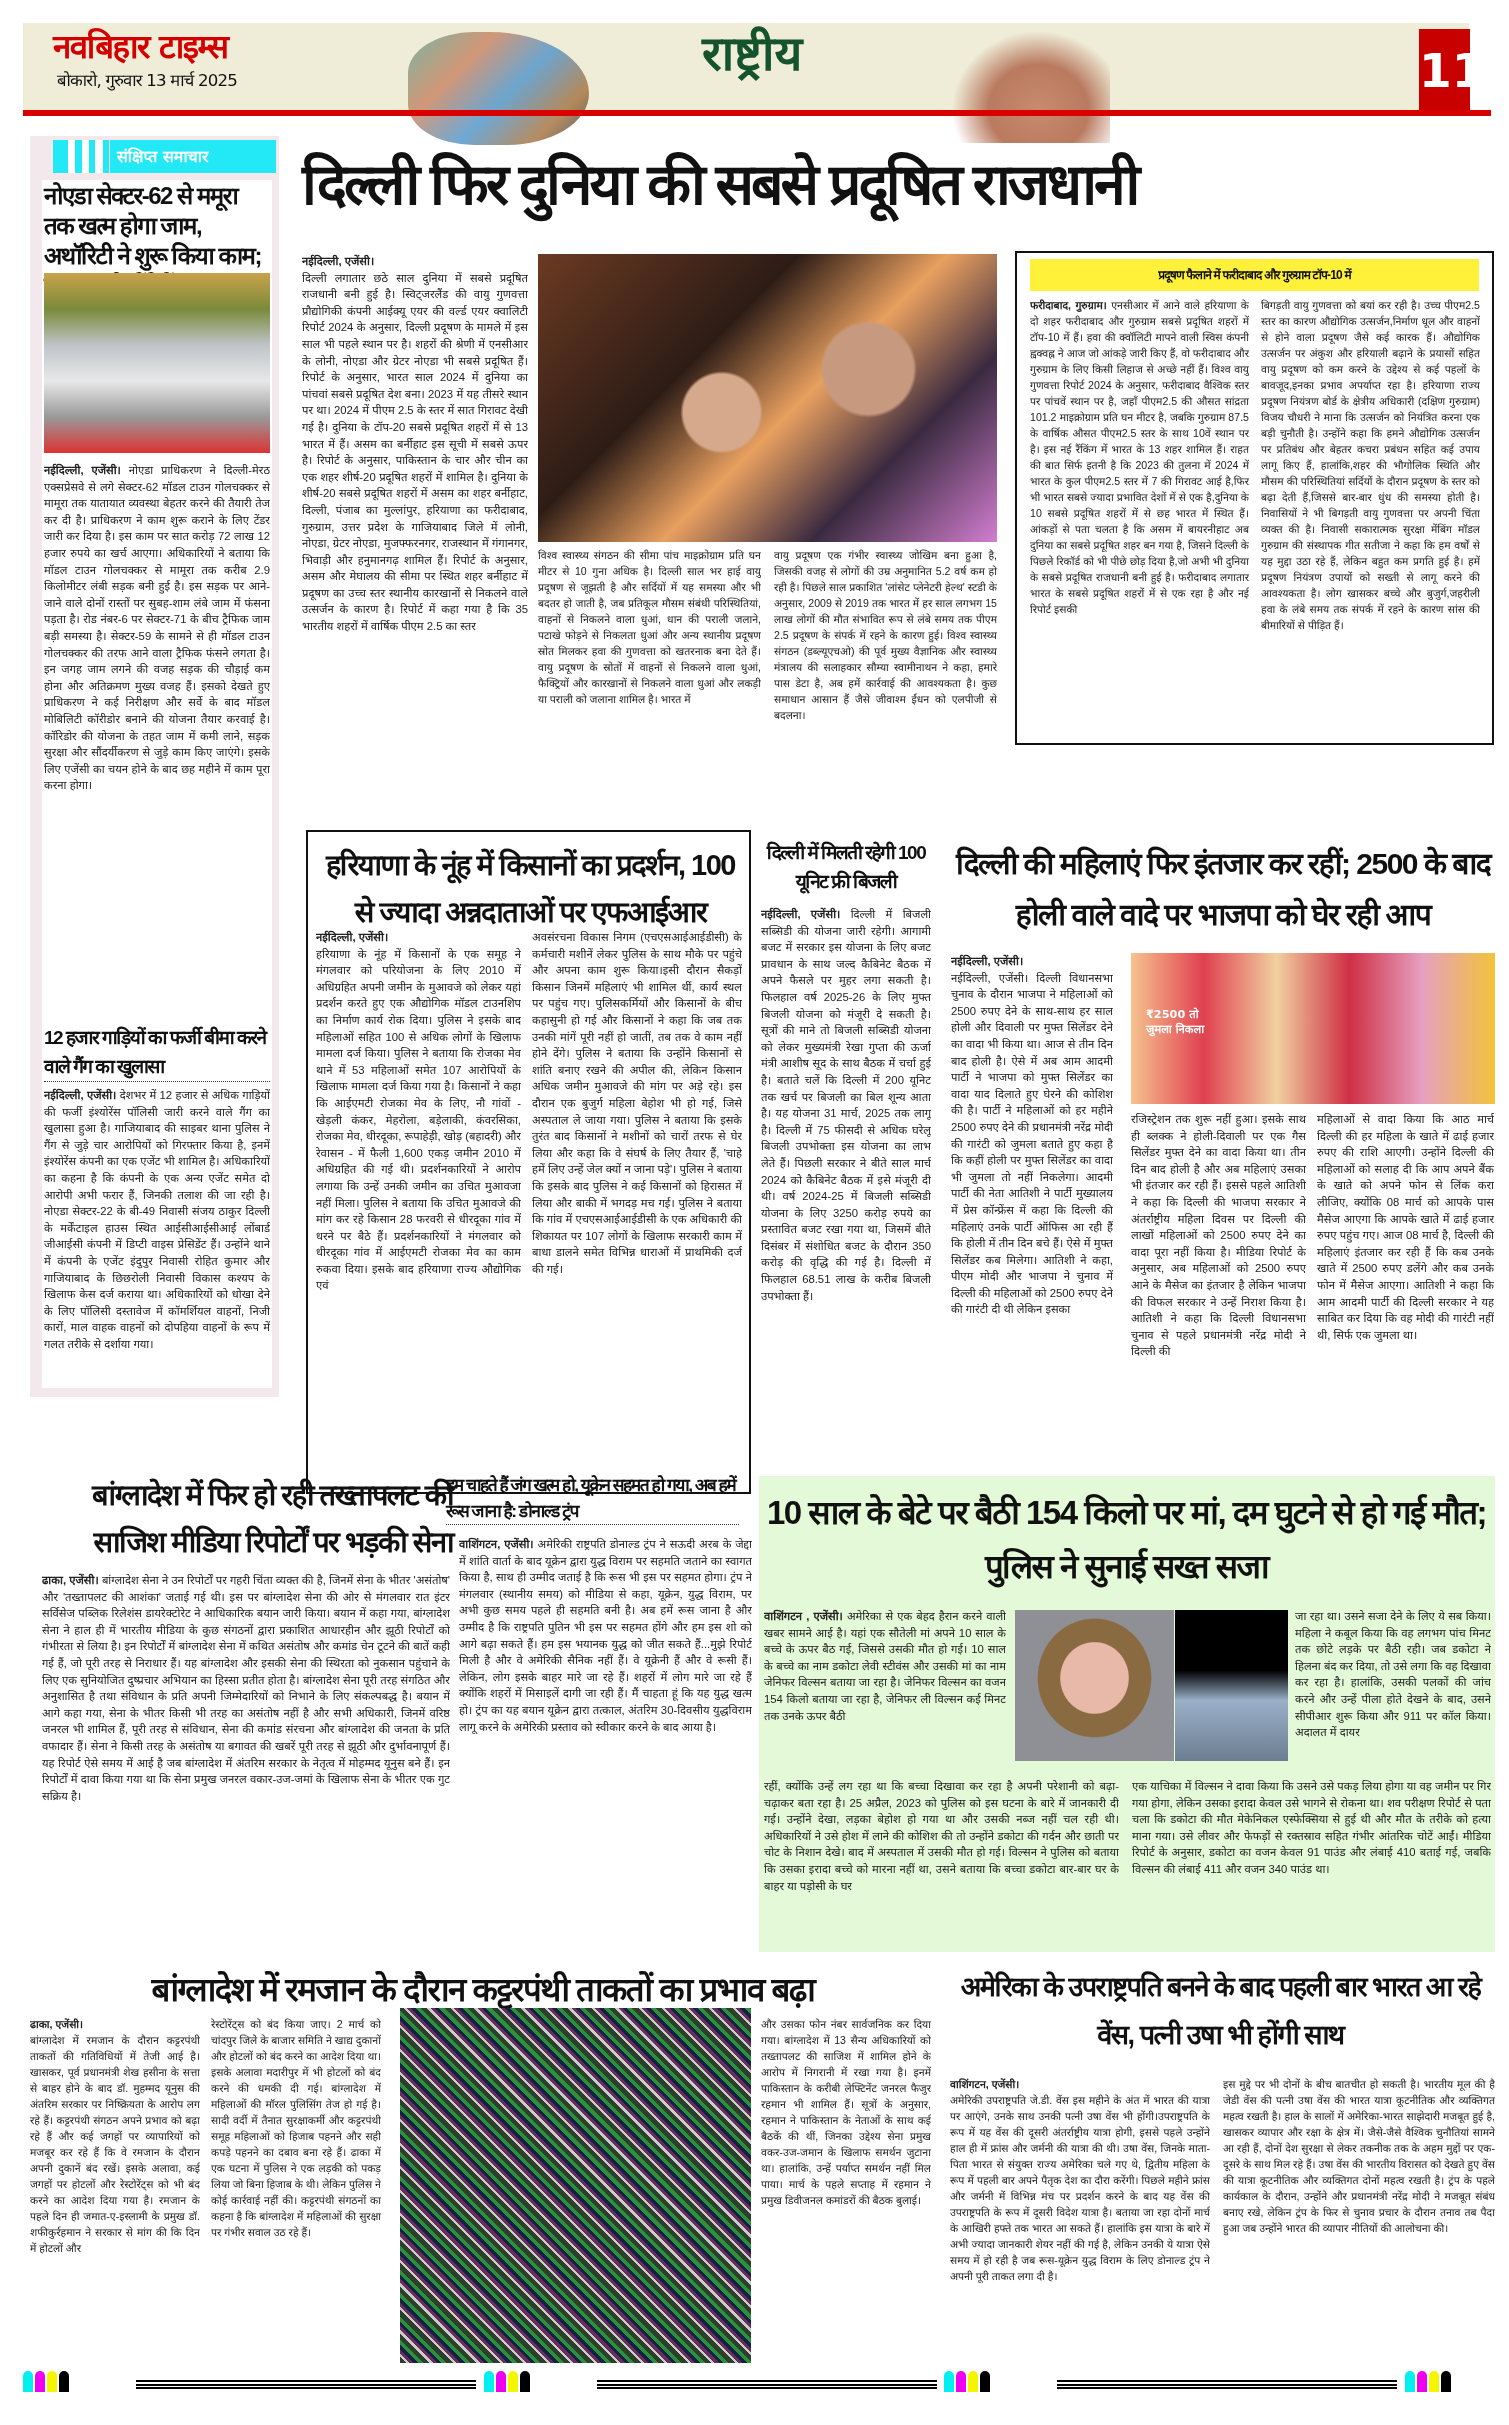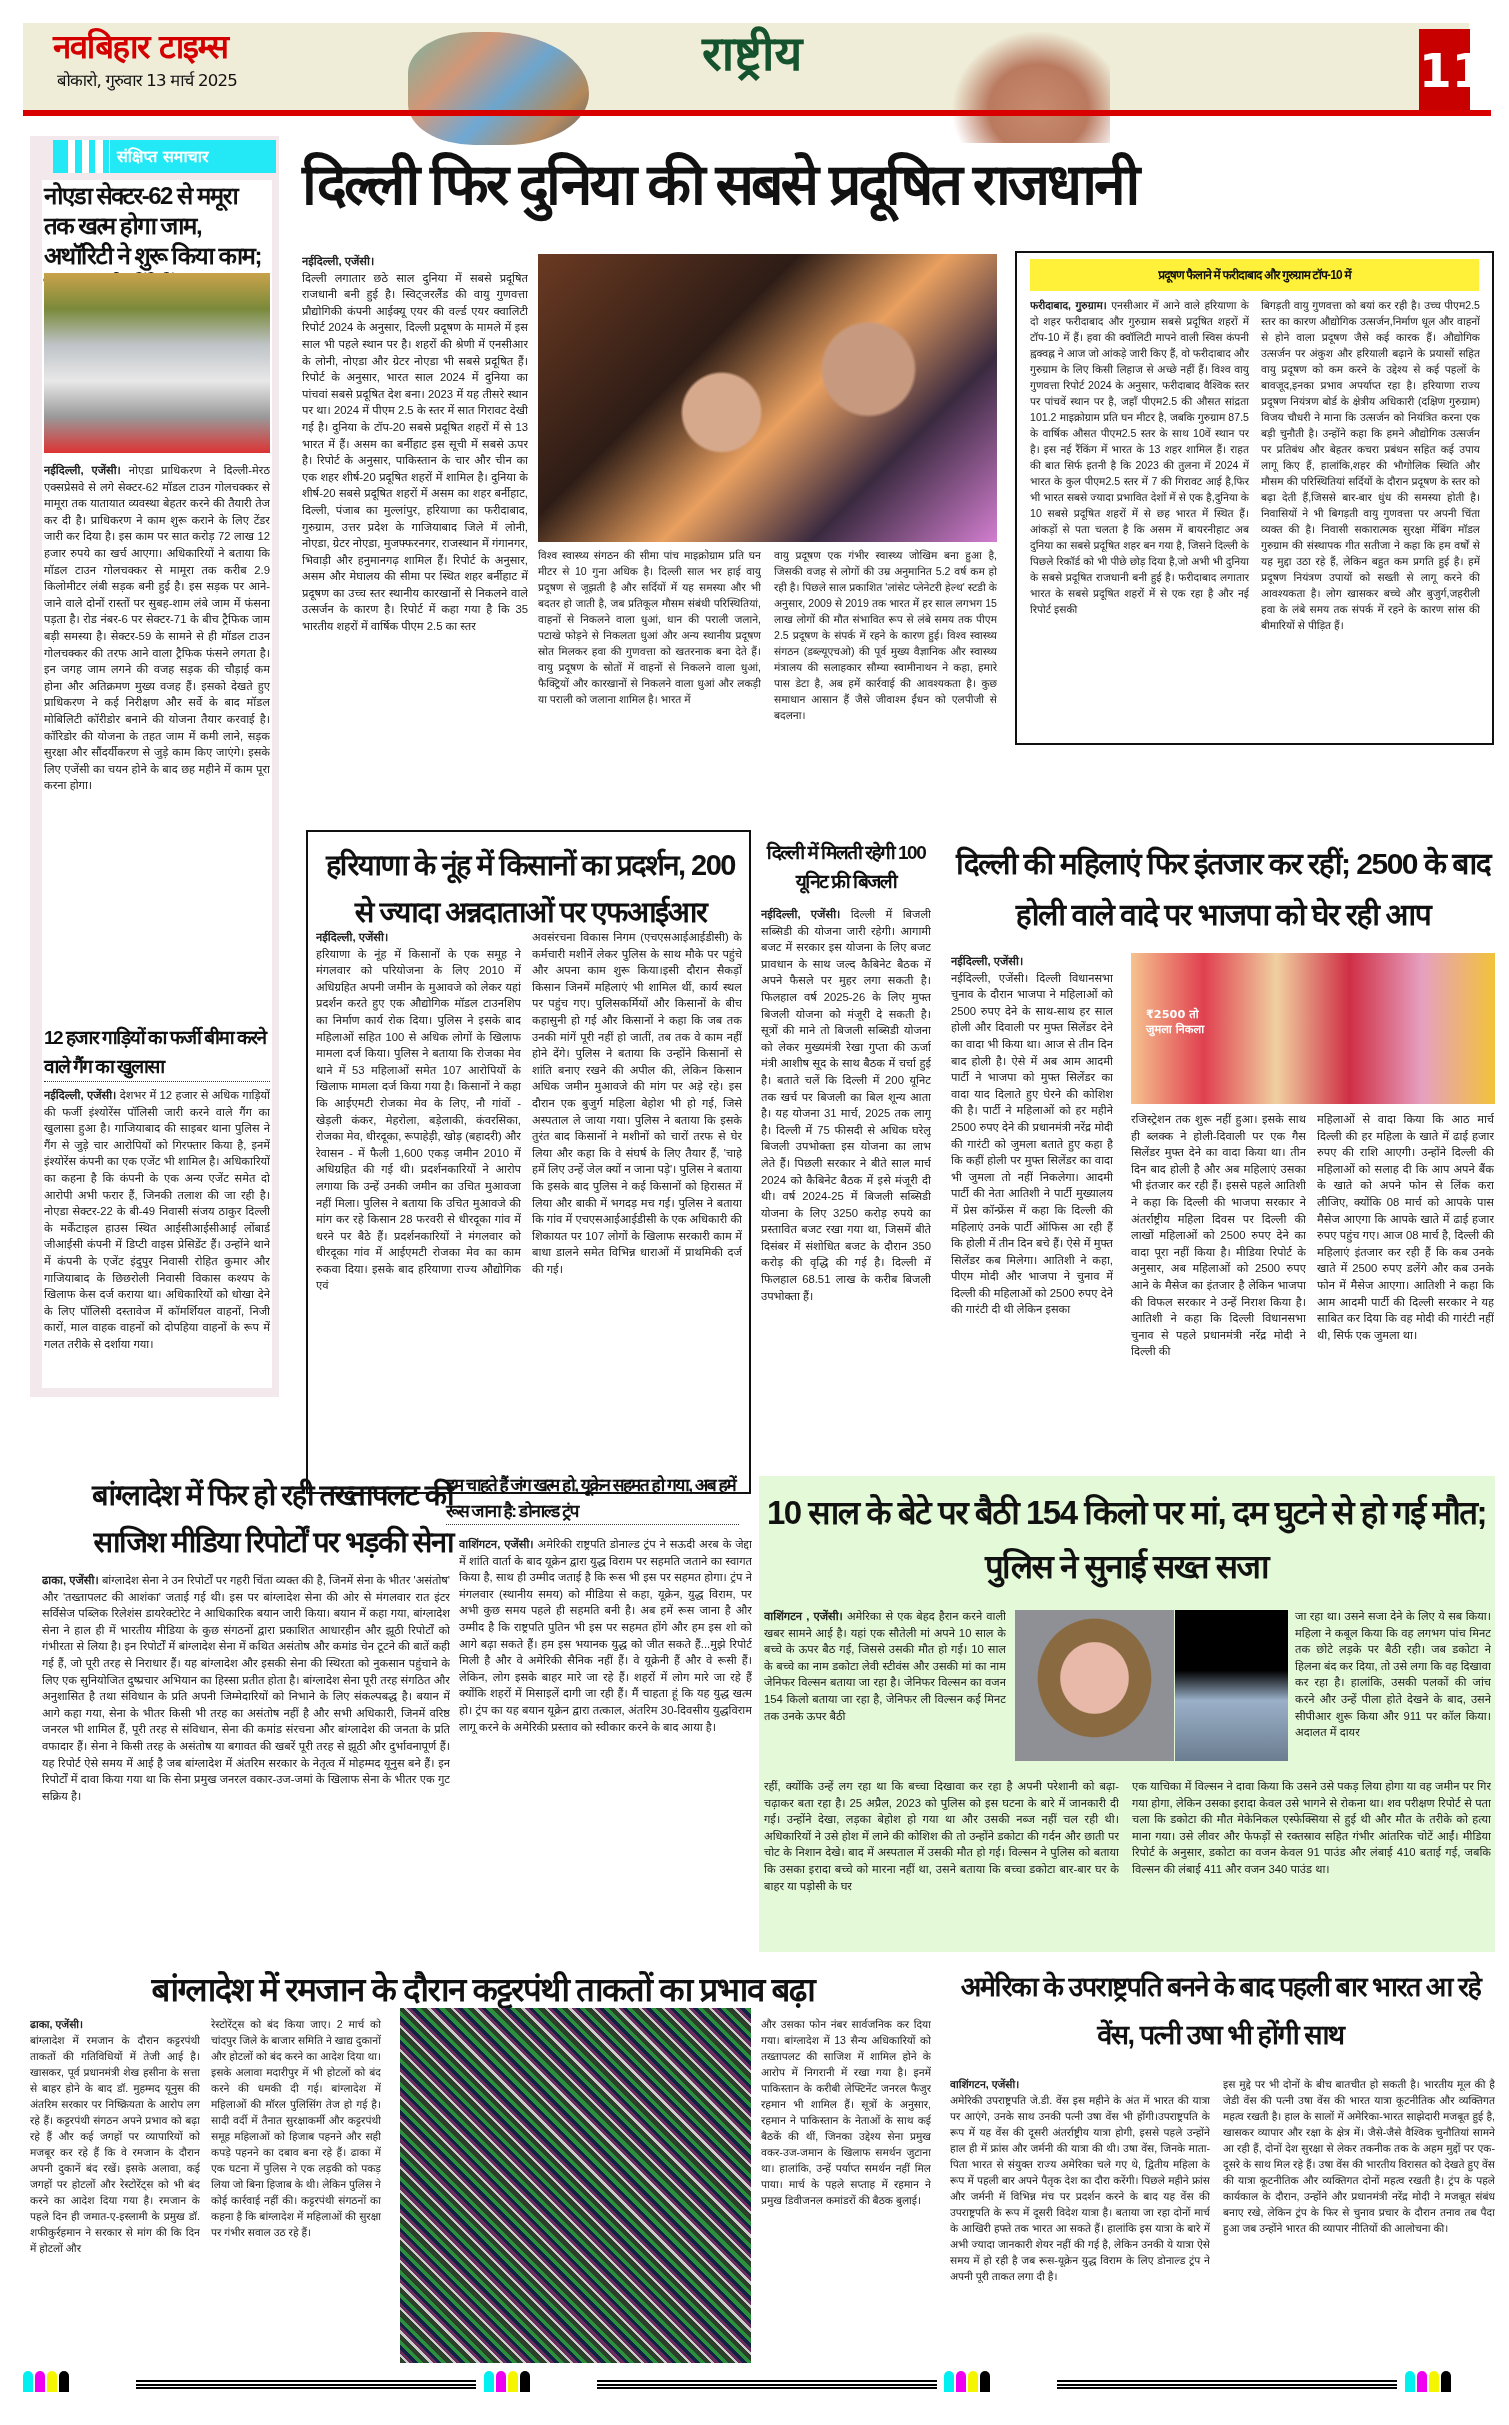--- a/index.html
+++ b/index.html
@@ -79,21 +79,21 @@
 
 <div class="abs box" style="left:1015px;top:251px;width:479px;height:494px;"></div>
 <div class="abs yellow-strip hl" style="left:1030px;top:259px;width:449px;height:32px;font-size:12px;text-align:center;line-height:32px;letter-spacing:-0.8px;">प्रदूषण फैलाने में फरीदाबाद और गुरुग्राम टॉप-10 में</div>
 <div class="abs body" style="left:1030px;top:297px;width:219px;height:442px;font-size:10.6px;line-height:16px;">
   <b>फरीदाबाद, गुरुग्राम।</b>
   <span>एनसीआर में आने वाले हरियाणा के दो शहर फरीदाबाद और गुरुग्राम सबसे प्रदूषित शहरों में टॉप-10 में हैं। हवा की क्वॉलिटी मापने वाली स्विस कंपनी ह्वक्वह्न ने आज जो आंकड़े जारी किए हैं, वो फरीदाबाद और गुरुग्राम के लिए किसी लिहाज से अच्छे नहीं हैं। विश्व वायु गुणवत्ता रिपोर्ट 2024 के अनुसार, फरीदाबाद वैश्विक स्तर पर पांचवें स्थान पर है, जहाँ पीएम2.5 की औसत सांद्रता 101.2 माइक्रोग्राम प्रति घन मीटर है, जबकि गुरुग्राम 87.5 के वार्षिक औसत पीएम2.5 स्तर के साथ 10वें स्थान पर है। इस नई रैंकिंग में भारत के 13 शहर शामिल हैं। राहत की बात सिर्फ इतनी है कि 2023 की तुलना में 2024 में भारत के कुल पीएम2.5 स्तर में 7 की गिरावट आई है,फिर भी भारत सबसे ज्यादा प्रभावित देशों में से एक है,दुनिया के 10 सबसे प्रदूषित शहरों में से छह भारत में स्थित हैं। आंकड़ों से पता चलता है कि असम में बायरनीहाट अब दुनिया का सबसे प्रदूषित शहर बन गया है, जिसने दिल्ली के पिछले रिकॉर्ड को भी पीछे छोड़ दिया है,जो अभी भी दुनिया के सबसे प्रदूषित राजधानी बनी हुई है। फरीदाबाद लगातार भारत के सबसे प्रदूषित शहरों में से एक रहा है और नई रिपोर्ट इसकी</span>
 </div>
 <div class="abs body" style="left:1261px;top:297px;width:219px;height:442px;font-size:10.6px;line-height:16px;">बिगड़ती वायु गुणवत्ता को बयां कर रही है। उच्च पीएम2.5 स्तर का कारण औद्योगिक उत्सर्जन,निर्माण धूल और वाहनों से होने वाला प्रदूषण जैसे कई कारक हैं। औद्योगिक उत्सर्जन पर अंकुश और हरियाली बढ़ाने के प्रयासों सहित वायु प्रदूषण को कम करने के उद्देश्य से कई पहलों के बावजूद,इनका प्रभाव अपर्याप्त रहा है। हरियाणा राज्य प्रदूषण नियंत्रण बोर्ड के क्षेत्रीय अधिकारी (दक्षिण गुरुग्राम) विजय चौधरी ने माना कि उत्सर्जन को नियंत्रित करना एक बड़ी चुनौती है। उन्होंने कहा कि हमने औद्योगिक उत्सर्जन पर प्रतिबंध और बेहतर कचरा प्रबंधन सहित कई उपाय लागू किए हैं, हालांकि,शहर की भौगोलिक स्थिति और मौसम की परिस्थितियां सर्दियों के दौरान प्रदूषण के स्तर को बढ़ा देती हैं,जिससे बार-बार धुंध की समस्या होती है। निवासियों ने भी बिगड़ती वायु गुणवत्ता पर अपनी चिंता व्यक्त की है। निवासी सकारात्मक सुरक्षा मेंबिंग मॉडल गुरुग्राम की संस्थापक गीत सतीजा ने कहा कि हम वर्षों से यह मुद्दा उठा रहे हैं, लेकिन बहुत कम प्रगति हुई है। हमें प्रदूषण नियंत्रण उपायों को सख्ती से लागू करने की आवश्यकता है। लोग खासकर बच्चे और बुजुर्ग,जहरीली हवा के लंबे समय तक संपर्क में रहने के कारण सांस की बीमारियों से पीड़ित हैं।</div>
 
 <div class="abs box" style="left:306px;top:830px;width:445px;height:664px;"></div>
-<div class="abs hl" style="left:317px;top:842px;width:427px;font-size:29px;line-height:47px;text-align:center;">हरियाणा के नूंह में किसानों का प्रदर्शन, 200 से ज्यादा अन्नदाताओं पर एफआईआर</div>
+<div class="abs hl" style="left:317px;top:842px;width:427px;font-size:29px;line-height:47px;text-align:center;">हरियाणा के नूंह में किसानों का प्रदर्शन, 100 से ज्यादा अन्नदाताओं पर एफआईआर</div>
 <div class="abs body" style="left:316px;top:929px;width:205px;height:555px;">
   <b style="display:block">नईदिल्ली, एजेंसी।</b>
   <span>हरियाणा के नूंह में किसानों के एक समूह ने मंगलवार को परियोजना के लिए 2010 में अधिग्रहित अपनी जमीन के मुआवजे को लेकर यहां प्रदर्शन करते हुए एक औद्योगिक मॉडल टाउनशिप का निर्माण कार्य रोक दिया। पुलिस ने इसके बाद महिलाओं सहित 100 से अधिक लोगों के खिलाफ मामला दर्ज किया। पुलिस ने बताया कि रोजका मेव थाने में 53 महिलाओं समेत 107 आरोपियों के खिलाफ मामला दर्ज किया गया है। किसानों ने कहा कि आईएमटी रोजका मेव के लिए, नौ गांवों - खेड़ली कंकर, मेहरोला, बड़ेलाकी, कंवरसिका, रोजका मेव, धीरदूका, रूपाहेड़ी, खोड़ (बहादरी) और रेवासन - में फैली 1,600 एकड़ जमीन 2010 में अधिग्रहित की गई थी। प्रदर्शनकारियों ने आरोप लगाया कि उन्हें उनकी जमीन का उचित मुआवजा नहीं मिला। पुलिस ने बताया कि उचित मुआवजे की मांग कर रहे किसान 28 फरवरी से धीरदूका गांव में धरने पर बैठे हैं। प्रदर्शनकारियों ने मंगलवार को धीरदूका गांव में आईएमटी रोजका मेव का काम रुकवा दिया। इसके बाद हरियाणा राज्य औद्योगिक एवं</span>
 </div>
 <div class="abs body" style="left:532px;top:929px;width:210px;height:555px;">अवसंरचना विकास निगम (एचएसआईआईडीसी) के कर्मचारी मशीनें लेकर पुलिस के साथ मौके पर पहुंचे और अपना काम शुरू किया।इसी दौरान सैकड़ों किसान जिनमें महिलाएं भी शामिल थीं, कार्य स्थल पर पहुंच गए। पुलिसकर्मियों और किसानों के बीच कहासुनी हो गई और किसानों ने कहा कि जब तक उनकी मांगें पूरी नहीं हो जातीं, तब तक वे काम नहीं होने देंगे। पुलिस ने बताया कि उन्होंने किसानों से शांति बनाए रखने की अपील की, लेकिन किसान अधिक जमीन मुआवजे की मांग पर अड़े रहे। इस दौरान एक बुजुर्ग महिला बेहोश भी हो गई, जिसे अस्पताल ले जाया गया। पुलिस ने बताया कि इसके तुरंत बाद किसानों ने मशीनों को चारों तरफ से घेर लिया और कहा कि वे संघर्ष के लिए तैयार हैं, 'चाहे हमें लिए उन्हें जेल क्यों न जाना पड़े'। पुलिस ने बताया कि इसके बाद पुलिस ने कई किसानों को हिरासत में लिया और बाकी में भगदड़ मच गई। पुलिस ने बताया कि गांव में एचएसआईआईडीसी के एक अधिकारी की शिकायत पर 107 लोगों के खिलाफ सरकारी काम में बाधा डालने समेत विभिन्न धाराओं में प्राथमिकी दर्ज की गई।</div>
 
 <div class="abs hl" style="left:761px;top:838px;width:170px;font-size:19px;line-height:29px;text-align:center;">दिल्ली में मिलती रहेगी 100 यूनिट फ्री बिजली</div>
 <div class="abs body" style="left:761px;top:906px;width:170px;height:589px;">
   <b>नईदिल्ली, एजेंसी।</b>
   <span>दिल्ली में बिजली सब्सिडी की योजना जारी रहेगी। आगामी बजट में सरकार इस योजना के लिए बजट प्रावधान के साथ जल्द कैबिनेट बैठक में अपने फैसले पर मुहर लगा सकती है। फिलहाल वर्ष 2025-26 के लिए मुफ्त बिजली योजना को मंजूरी दे सकती है। सूत्रों की माने तो बिजली सब्सिडी योजना को लेकर मुख्यमंत्री रेखा गुप्ता की ऊर्जा मंत्री आशीष सूद के साथ बैठक में चर्चा हुई है। बताते चलें कि दिल्ली में 200 यूनिट तक खर्च पर बिजली का बिल शून्य आता है। यह योजना 31 मार्च, 2025 तक लागू है। दिल्ली में 75 फीसदी से अधिक घरेलू बिजली उपभोक्ता इस योजना का लाभ लेते हैं। पिछली सरकार ने बीते साल मार्च 2024 को कैबिनेट बैठक में इसे मंजूरी दी थी। वर्ष 2024-25 में बिजली सब्सिडी योजना के लिए 3250 करोड़ रुपये का प्रस्तावित बजट रखा गया था, जिसमें बीते दिसंबर में संशोधित बजट के दौरान 350 करोड़ की वृद्धि की गई है। दिल्ली में फिलहाल 68.51 लाख के करीब बिजली उपभोक्ता हैं।</span>

